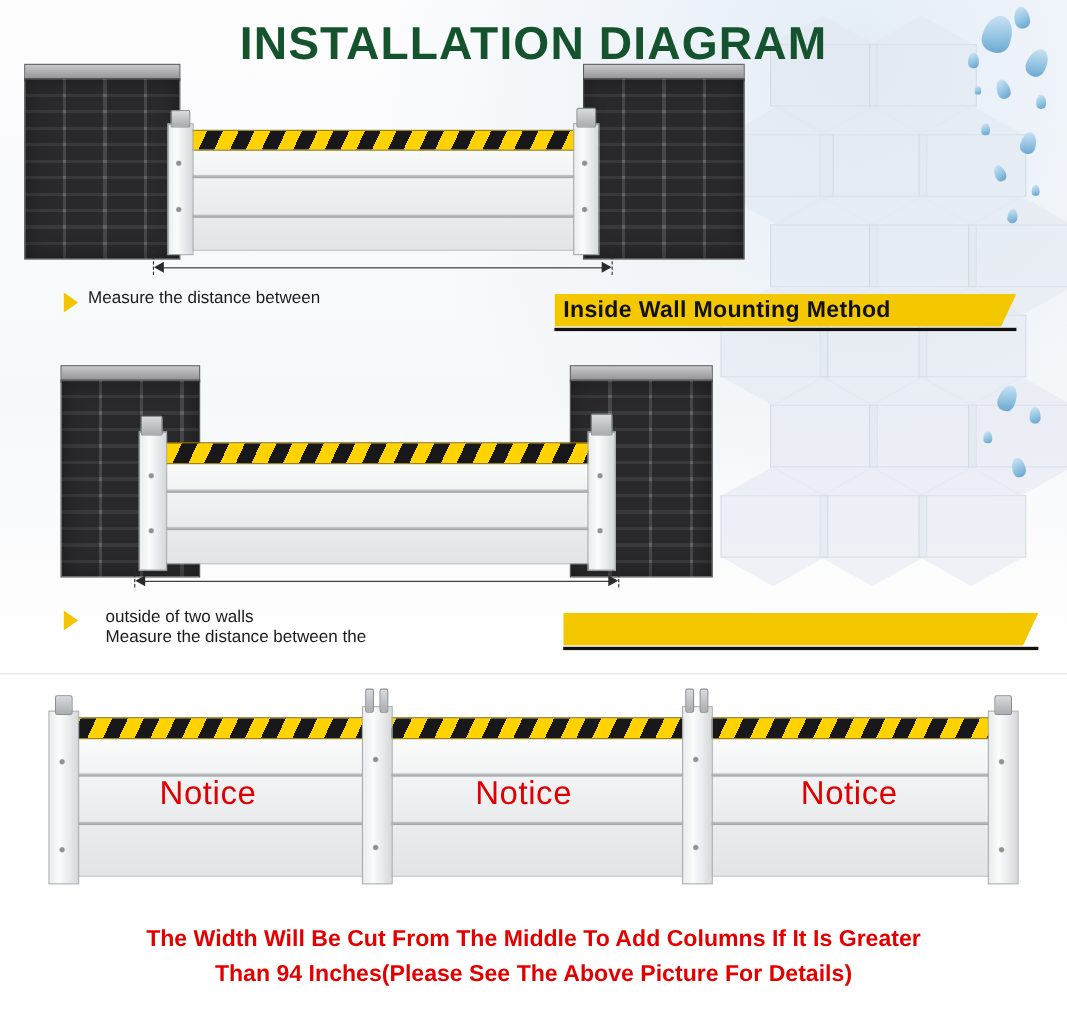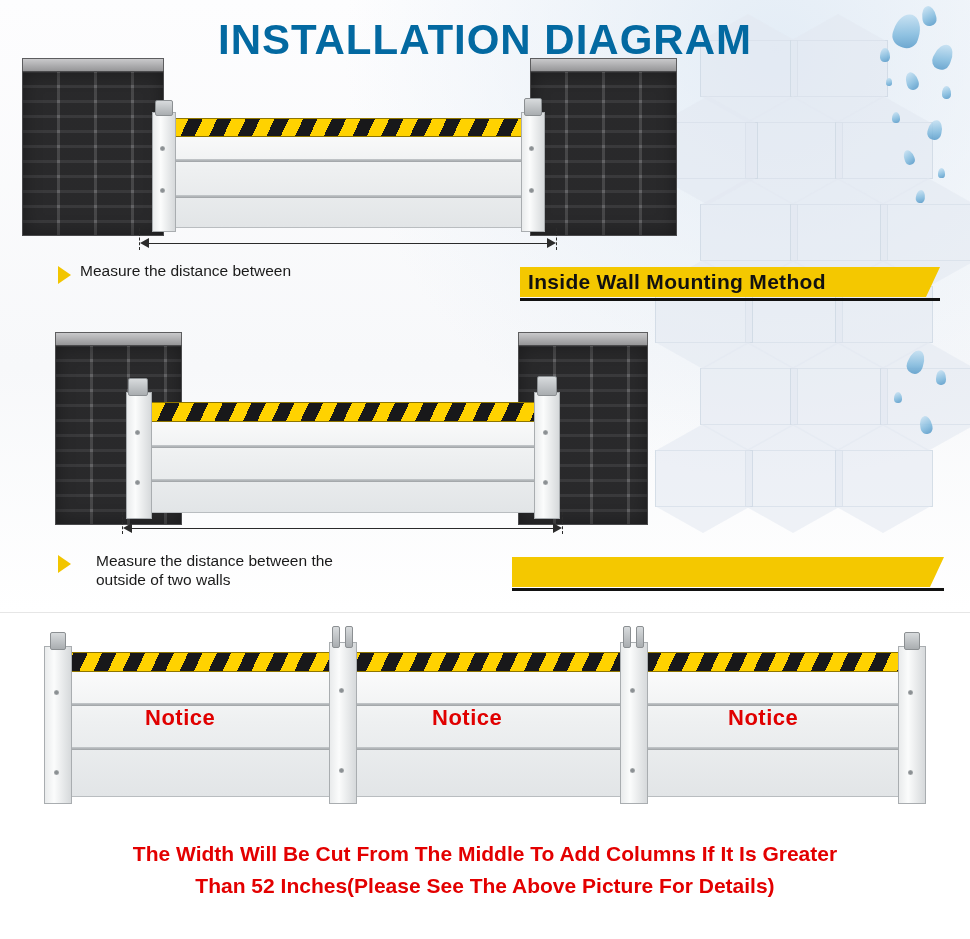--- a/index.html
+++ b/index.html
@@ -57,21 +57,21 @@
 
   .title {
     position: absolute;
     left: 0;
     top: 16px;
     width: 970px;
     text-align: center;
     font-size: 42px;
     font-weight: bold;
     letter-spacing: 1px;
-    color: #0369a1;
+    color: #14532d;
     font-family: "Liberation Sans", sans-serif;
   }
 
   
   .splash { position: absolute; right: 4px; top: 0; width: 120px; height: 230px; }
   .drop {
     position: absolute;
     background: linear-gradient(160deg, #cfe6f5 0%, #7fb9dd 60%, #4e93c4 100%);
     border-radius: 60% 60% 55% 55% / 70% 70% 40% 40%;
     opacity: .85;
@@ -199,22 +199,22 @@
     left: 0;
     bottom: -4px;
     height: 3px;
     background: #111;
   }
 
   
   .notice {
     position: absolute;
     color: #e00000;
-    font-size: 22px;
-    font-weight: bold;
+    font-size: 30px;
+    font-weight: normal;
     font-family: "Liberation Sans", sans-serif;
     letter-spacing: .5px;
     text-align: right;
   }
 
   .special-note {
     position: absolute;
     left: 0;
     width: 970px;
     text-align: center;
@@ -307,21 +307,21 @@
     <div class="tick" style="left:556px;top:228px;height:22px;"></div>
     <div class="measure-line" style="left:142px;top:243px;width:412px;"></div>
     <div class="arrow-l" style="left:140px;top:238px;"></div>
     <div class="arrow-r" style="left:547px;top:238px;"></div>
 
     <div class="caption-marker" style="left:58px;top:266px;"></div>
     <div class="caption" style="left:80px;top:261px;width:330px;">
       <div>Measure the distance between</div>
     </div>
 
-    <div class="banner" style="left:520px;top:267px;width:420px;">
+    <div class="banner" style="left:504px;top:267px;width:420px;">
       <div class="banner-bar" style="width:420px;"></div>
       <div class="banner-text">Inside Wall  Mounting Method</div>
       <div class="banner-underline" style="width:420px;"></div>
     </div>
   </div>
 
   <div>
 
     <div class="brick-top" style="left:55px;top:332px;width:125px;height:14px;"></div>
     <div class="brick" style="left:55px;top:345px;width:125px;height:178px;"></div>
@@ -345,22 +345,22 @@
     <div class="bolt" style="left:543px;top:480px;"></div>
 
     <div class="tick" style="left:122px;top:512px;height:22px;"></div>
     <div class="tick" style="left:562px;top:512px;height:22px;"></div>
     <div class="measure-line" style="left:125px;top:528px;width:435px;"></div>
     <div class="arrow-l" style="left:123px;top:523px;"></div>
     <div class="arrow-r" style="left:553px;top:523px;"></div>
 
     <div class="caption-marker" style="left:58px;top:555px;"></div>
     <div class="caption" style="left:96px;top:551px;width:370px;">
+      <div>outside of two walls</div>
       <div>Measure the distance between the</div>
-      <div>outside of two walls</div>
     </div>
 
     <div class="banner" style="left:512px;top:557px;width:432px;">
       <div class="banner-bar" style="width:432px;"></div>
       <div class="banner-underline" style="width:432px;"></div>
     </div>
   </div>
 
   <div class="divider" style="top:612px;"></div>
 
@@ -394,16 +394,16 @@
     <div class="clamp" style="left:50px;top:632px;width:14px;height:16px;"></div>
     <div class="clamp" style="left:904px;top:632px;width:14px;height:16px;"></div>
 
     <div class="notice" style="left:145px;top:705px;">Notice</div>
     <div class="notice" style="left:432px;top:705px;">Notice</div>
     <div class="notice" style="left:728px;top:705px;">Notice</div>
   </div>
 
   <div class="special-note" style="top:838px;">
     <div>The Width Will Be Cut From The Middle To Add Columns If It Is Greater</div>
-    <div>Than 52 Inches(Please See The Above Picture For Details)</div>
+    <div>Than 94 Inches(Please See The Above Picture For Details)</div>
   </div>
 
 </div>
 
 </body></html>

